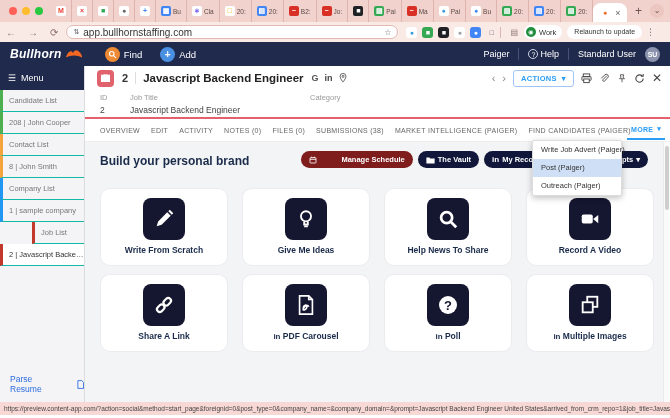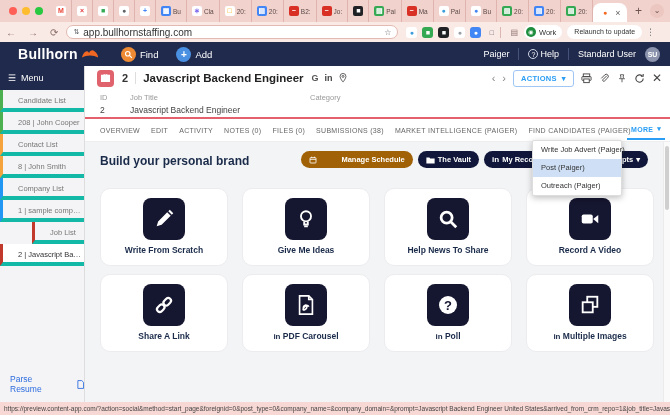--- a/index.html
+++ b/index.html
@@ -28,34 +28,34 @@
   .exts { display:flex; align-items:center; gap:5px; margin-left:8px; }
   .ext { width:11px; height:11px; border-radius:3px; font-size:7px; font-weight:bold; text-align:center; line-height:11px; }
   .chromebar-div { width:1px; height:11px; background:#dcb6b0; margin:0 3px; }
   .work-chip { display:flex; align-items:center; gap:3px; background:#fff; border-radius:8px; height:14px; padding:0 6px 0 2px; font-size:7.5px; color:#333; }
   .work-av { width:10px; height:10px; border-radius:50%; background:#1e8e3e; color:#fff; font-size:6px; text-align:center; line-height:10px; }
   .relaunch { background:#fff; border-radius:8px; height:14px; padding:0 7px; font-size:7px; color:#333; line-height:14px; margin-left:5px; white-space:nowrap; }
   .kebab { font-size:9px; color:#5f6368; padding:0 4px; }
 
   
   .appbar { position:absolute; left:0; top:42px; width:670px; height:24px; background:#202a4c; display:flex; align-items:center; color:#fff; }
-  .brand { font-size:14px; font-weight:bold; letter-spacing:.3px; margin-left:18px; }
+  .brand { font-size:12px; font-weight:bold; letter-spacing:.3px; margin-left:10px;font-style:italic; }
   .bull { margin:0 4px 0 3px; }
   .hbtn { display:flex; align-items:center; gap:4px; font-size:9.5px; margin-left:18px; }
   .hcirc { width:15px; height:15px; border-radius:50%; display:flex; align-items:center; justify-content:center; color:#fff; font-size:10px; font-weight:bold; }
   .appbar-right { margin-left:auto; display:flex; align-items:center; gap:9px; margin-right:10px; font-size:9px; }
   .vdiv { width:1px; height:12px; background:#47527a; }
   .help-ic { width:10px; height:10px; border-radius:50%; border:1px solid #cfd4e6; font-size:7px; text-align:center; line-height:9px; margin-right:2px; display:inline-block; }
   .su-av { width:15px; height:15px; border-radius:50%; background:#8b93ad; color:#fff; font-size:7px; font-weight:bold; text-align:center; line-height:15px; }
 
   
   .sidebar { position:absolute; left:0; top:66px; width:85px; height:336px; background:#f4f4f6; border-right:1px solid #ddd; }
   .menu-head { height:24px; background:#202a4c; color:#fff; font-size:9px; display:flex; align-items:center; gap:5px; padding-left:8px; }
   .burger { font-size:9px; }
-  .side-item { height:22px; line-height:22px; font-size:7.5px; color:#777; padding-left:15px; border-left:3px solid transparent; border-bottom:4px solid #14b8a6; white-space:nowrap; overflow:hidden; text-overflow:ellipsis; }
+  .side-item { height:22px; line-height:22px; font-size:7.5px; color:#777; padding-left:6px; border-left:3px solid transparent; border-bottom:1px solid #14b8a6; white-space:nowrap; overflow:hidden; text-overflow:ellipsis; }
   .side-item.active { background:#fff; color:#333; }
   .parse-resume { position:absolute; left:10px; bottom:8px; font-size:8.5px; color:#2d6cdf; display:flex; align-items:center; gap:18px; }
 
   
   .main { position:absolute; left:85px; top:66px; width:585px; height:336px; background:#f3f4f6; }
   .rec-head { position:absolute; left:0; top:0; width:585px; height:24px; background:#fff; display:flex; align-items:center; }
   .case-tile { width:17px; height:17px; background:#e0626c; border-radius:4px; margin-left:12px; display:flex; align-items:center; justify-content:center; }
   .rec-id { font-size:11px; font-weight:bold; color:#333; margin-left:8px; }
   .rec-div { width:1px; height:12px; background:#ddd; margin:0 7px; }
   .rec-title { font-size:11.5px; font-weight:bold; color:#222; }
@@ -78,21 +78,21 @@
   .rtab { font-size:7px; color:#666; letter-spacing:.3px; margin-left:11px; white-space:nowrap; }
   .rtab:first-child { margin-left:15px; }
   .tabbar-right { margin-left:auto; display:flex; align-items:center; gap:10px; margin-right:10px; }
   .more-tab { position:relative; font-size:7px; font-weight:bold; color:#2a9df4; letter-spacing:.3px; display:flex; gap:4px; align-items:center; padding-bottom:2px; }
   .more-tab:after { content:""; position:absolute; left:-4px; right:-4px; bottom:-5px; height:2px; background:#2a9df4; }
 
   .content { position:absolute; left:0; top:76px; width:585px; height:260px; }
   .brand-heading { position:absolute; left:15px; top:12px; font-size:12px; font-weight:bold; color:#1a2b4a; }
   .pills { position:absolute; right:22px; top:9px; display:flex; gap:5px; }
   .pill { height:17px; border-radius:9px; color:#fff; font-size:7.5px; font-weight:bold; display:flex; align-items:center; gap:3px; padding:0 8px; white-space:nowrap; }
-  .pill.blue { background:#a16207;gap:24px; }
+  .pill.blue { background:#7f1d1d;gap:24px; }
   .pill.dark { background:#10173a; }
   .in-mark { font-weight:bold; font-size:8px; }
 
   .dropdown { position:absolute; left:447px; top:-2px; width:90px; background:#fff; border:1px solid #ddd; border-radius:2px; box-shadow:0 2px 6px rgba(0,0,0,.25); z-index:5; }
   .dd-item { height:18px; line-height:18px; font-size:7.5px; color:#333; padding-left:8px; white-space:nowrap; }
   .dd-item.selected { background:#cfe0f6; }
 
   .cards { position:absolute; left:15px; top:46px; display:grid; grid-template-columns:repeat(4,128px); grid-auto-rows:78px; gap:8px 14px; }
   .card { background:#fff; border:1px solid #ececf0; border-radius:10px; position:relative; }
   .tile { position:absolute; left:50%; top:9px; transform:translateX(-50%); width:42px; height:42px; background:#15162f; border-radius:8px; display:flex; align-items:center; justify-content:center; }

